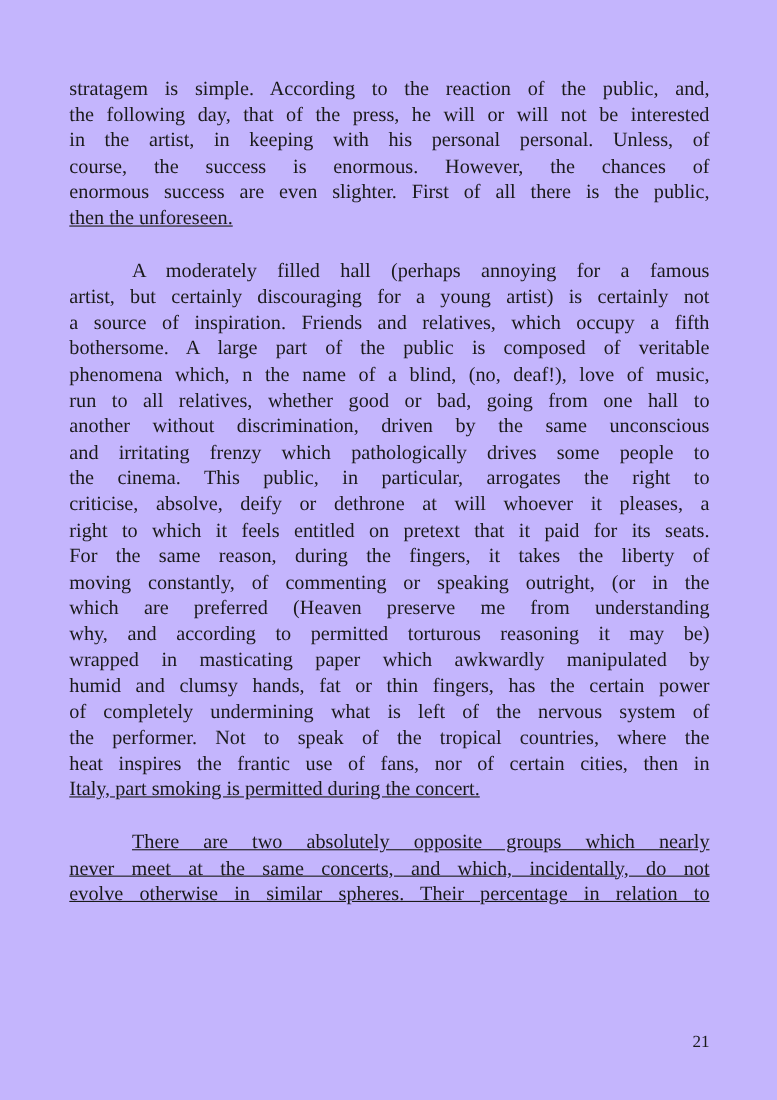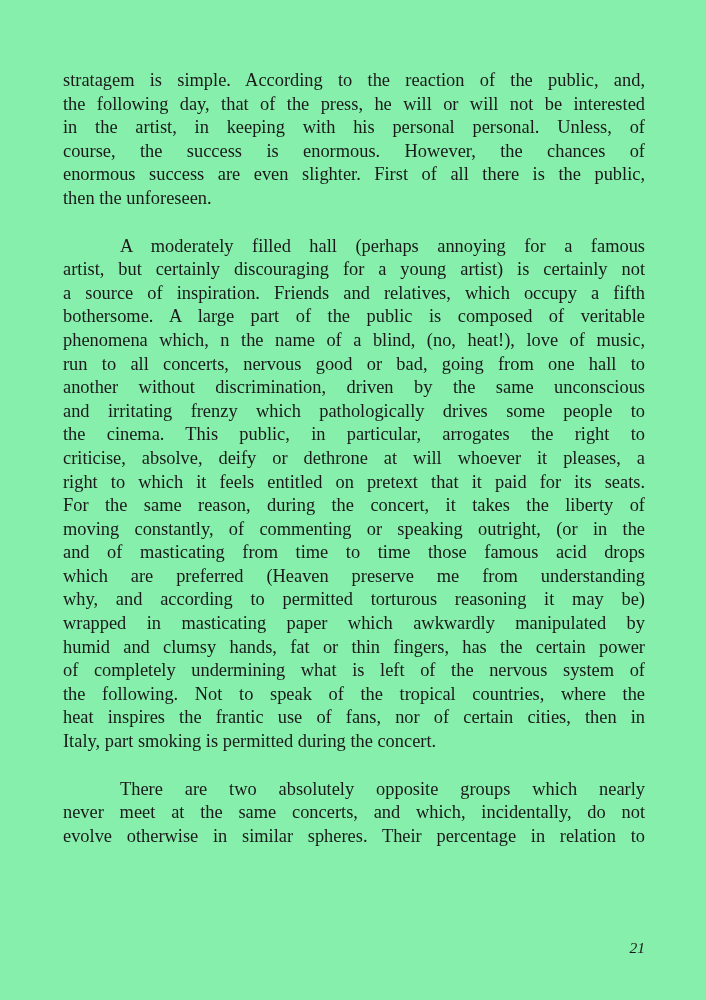--- a/index.html
+++ b/index.html
@@ -8,84 +8,82 @@
     width: 706px;
     height: 1000px;
     background: #ffffff;
     position: relative;
     font-family: "Liberation Serif", serif;
     overflow: hidden;
   }
   .page {
     position: absolute;
     inset: 0;
-    background: #86efac;
+    background: #c4b5fd;
   }
   .text-block {
     position: absolute;
     left: 63px;
     top: 69px;
     width: 582px;
     color: #1a1a1a;
     font-size: 18.4px;
     line-height: 23.6px;
   }
   .paragraph { margin: 0 0 24px 0; }
-  .paragraph:last-child { margin-bottom: 0; }
+  .paragraph:last-child { margin-bottom: 0; text-decoration: underline; }
   .line {
     text-align: justify;
     text-align-last: justify;
     white-space: nowrap;
   }
-  .line.lastline { text-align-last: left; }
+  .line.lastline { text-align-last: left; text-decoration: underline; }
   .line.indent { padding-left: 57px; }
   .page-number {
     position: absolute;
     right: 61px;
     top: 939px;
     font-size: 15.5px;
     color: #1a1a1a;
     line-height: 18px;
-    font-style: italic;
   }
 </style>
 </head>
 <body>
 
 <div class="page">
   <div class="text-block">
       <div class="paragraph">
         <div class="line">stratagem is simple. According to the reaction of the public, and,</div>
         <div class="line">the following day, that of the press, he will or will not be interested</div>
         <div class="line">in the artist, in keeping with his personal personal. Unless, of</div>
         <div class="line">course, the success is enormous. However, the chances of</div>
         <div class="line">enormous success are even slighter. First of all there is the public,</div>
         <div class="line lastline">then the unforeseen.</div>
       </div>
       <div class="paragraph">
         <div class="line indent">A moderately filled hall (perhaps annoying for a famous</div>
         <div class="line">artist, but certainly discouraging for a young artist) is certainly not</div>
         <div class="line">a source of inspiration. Friends and relatives, which occupy a fifth</div>
         <div class="line">bothersome. A large part of the public is composed of veritable</div>
-        <div class="line">phenomena which, n the name of a blind, (no, heat!), love of music,</div>
-        <div class="line">run to all concerts, nervous good or bad, going from one hall to</div>
+        <div class="line">phenomena which, n the name of a blind, (no, deaf!), love of music,</div>
+        <div class="line">run to all relatives, whether good or bad, going from one hall to</div>
         <div class="line">another without discrimination, driven by the same unconscious</div>
         <div class="line">and irritating frenzy which pathologically drives some people to</div>
         <div class="line">the cinema. This public, in particular, arrogates the right to</div>
         <div class="line">criticise, absolve, deify or dethrone at will whoever it pleases, a</div>
         <div class="line">right to which it feels entitled on pretext that it paid for its seats.</div>
-        <div class="line">For the same reason, during the concert, it takes the liberty of</div>
+        <div class="line">For the same reason, during the fingers, it takes the liberty of</div>
         <div class="line">moving constantly, of commenting or speaking outright, (or in the</div>
-        <div class="line">and of masticating from time to time those famous acid drops</div>
         <div class="line">which are preferred (Heaven preserve me from understanding</div>
         <div class="line">why, and according to permitted torturous reasoning it may be)</div>
         <div class="line">wrapped in masticating paper which awkwardly manipulated by</div>
         <div class="line">humid and clumsy hands, fat or thin fingers, has the certain power</div>
         <div class="line">of completely undermining what is left of the nervous system of</div>
-        <div class="line">the following. Not to speak of the tropical countries, where the</div>
+        <div class="line">the performer. Not to speak of the tropical countries, where the</div>
         <div class="line">heat inspires the frantic use of fans, nor of certain cities, then in</div>
         <div class="line lastline">Italy, part smoking is permitted during the concert.</div>
       </div>
       <div class="paragraph">
         <div class="line indent">There are two absolutely opposite groups which nearly</div>
         <div class="line">never meet at the same concerts, and which, incidentally, do not</div>
         <div class="line">evolve otherwise in similar spheres. Their percentage in relation to</div>
       </div>
     </div>
   <div class="page-number">21</div>

